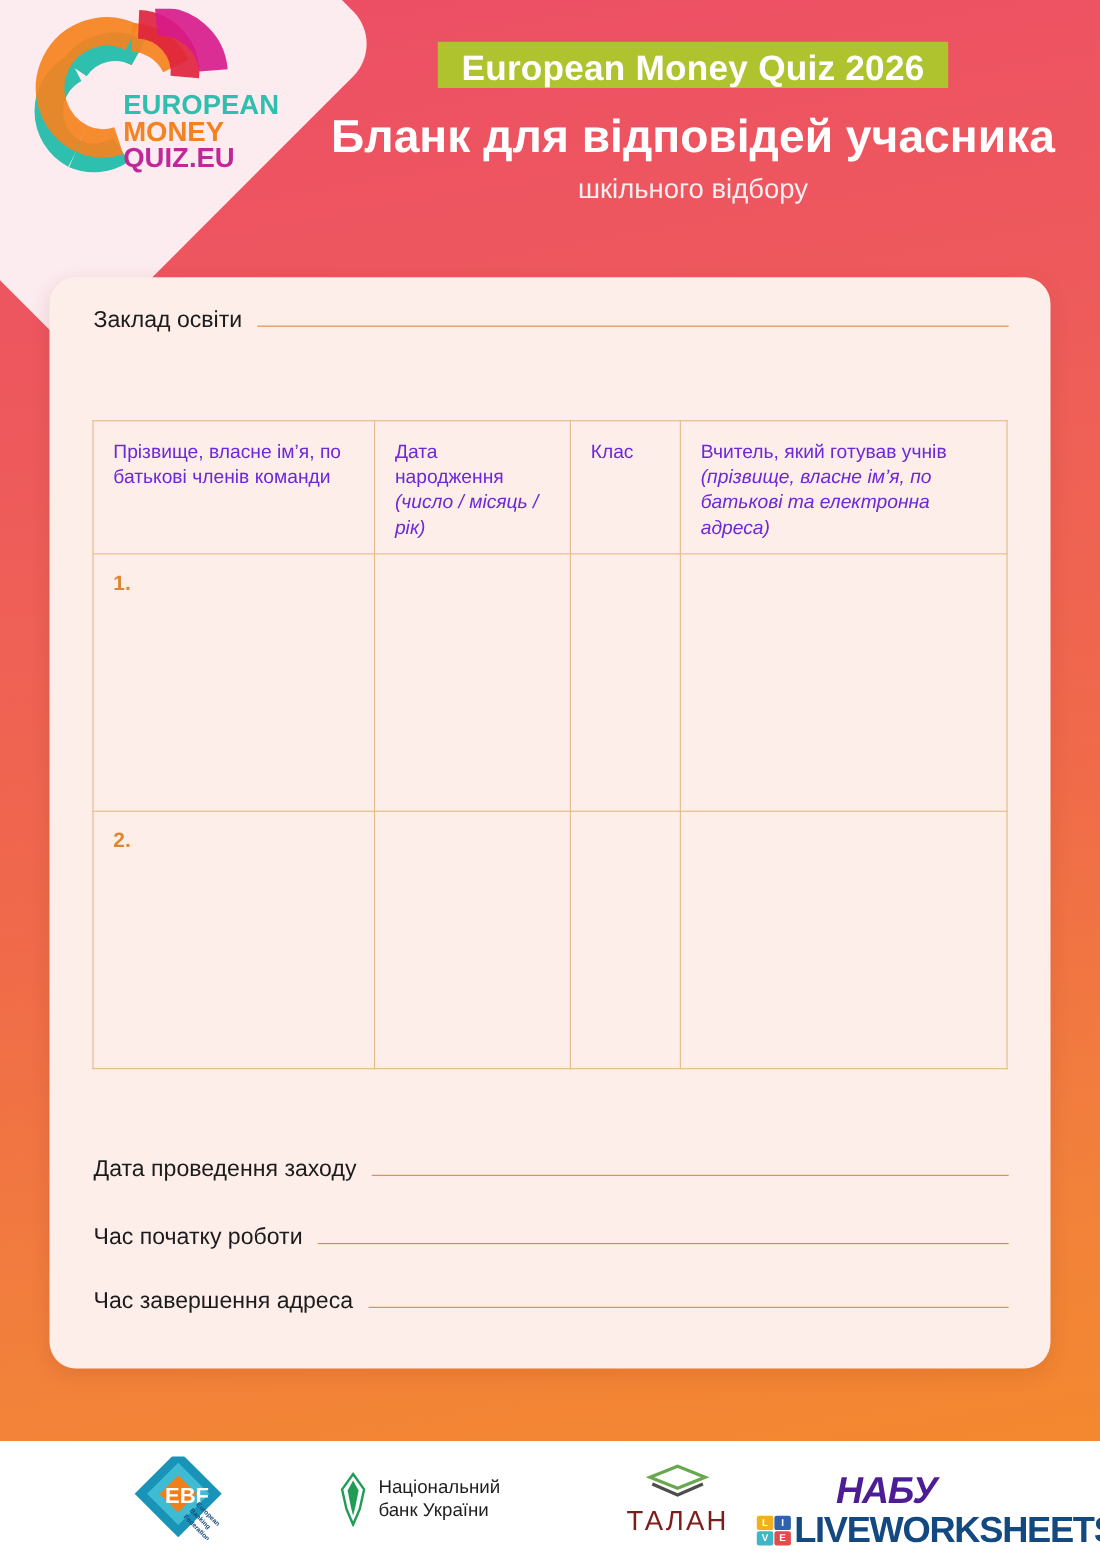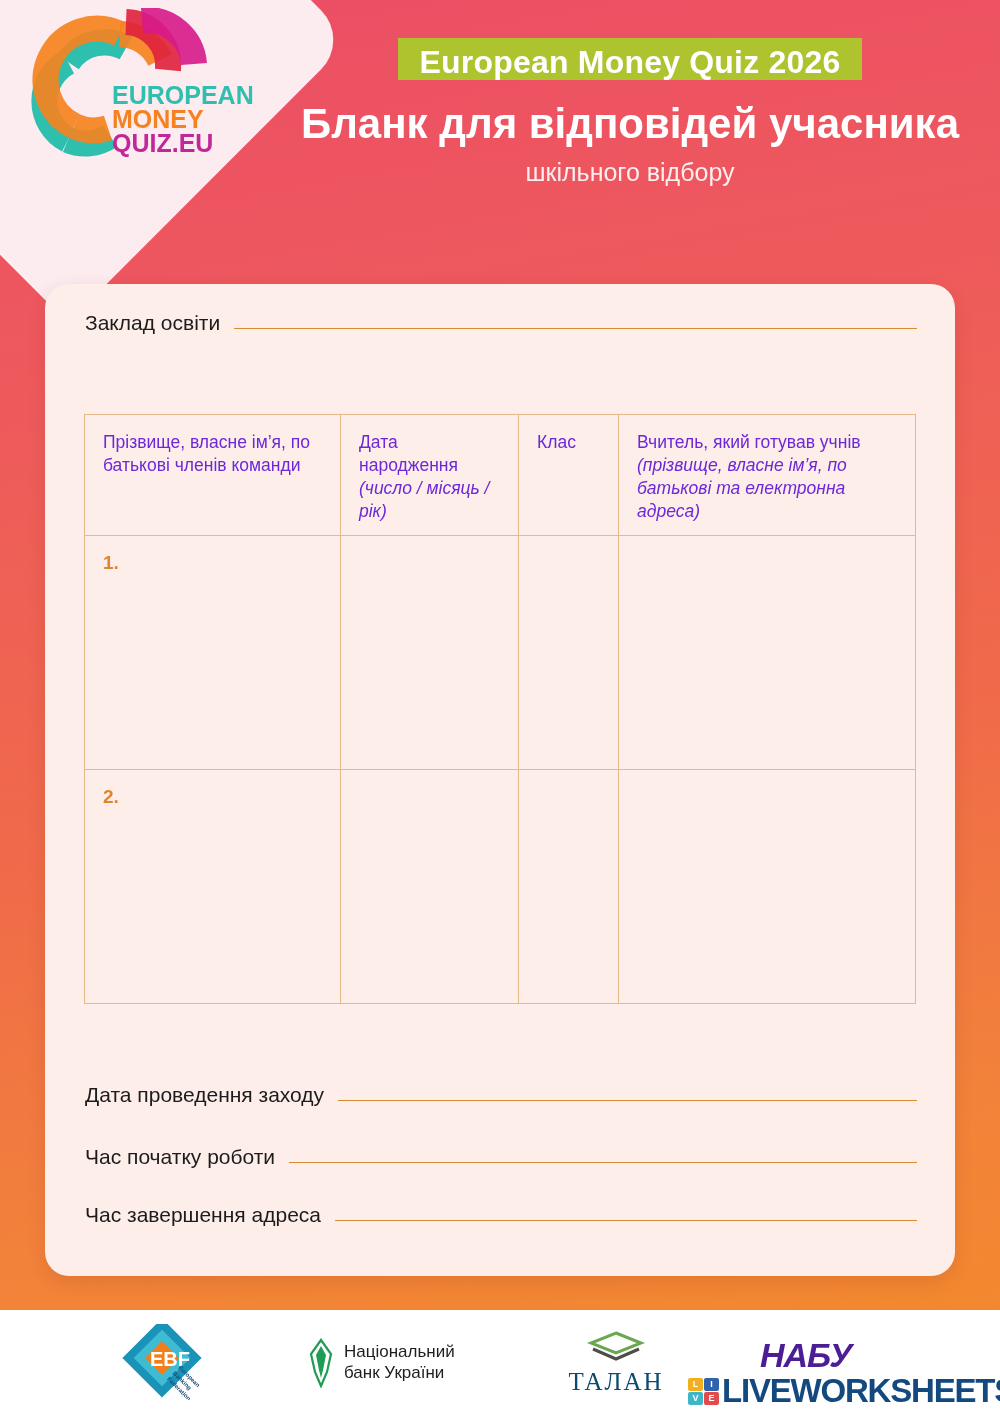--- a/index.html
+++ b/index.html
@@ -83,21 +83,20 @@
 
   
   #card {
     position: absolute;
     left: 45px; top: 252px;
     width: 910px;
     height: 992px;
     background: #fdeee9;
     border-radius: 24px;
     box-shadow: 0 6px 18px rgba(120, 40, 30, .14);
-    margin-top: 32px;
   }
 
   
   .field-row {
     display: flex;
     align-items: flex-end;
     position: absolute;
   }
   .field-label {
     color: #1c1c1c;
@@ -170,24 +169,24 @@
   #logo-lws   { left: 688px; top: 1372px; display: flex; align-items: center; gap: 3px; }
 
   .nbu-text {
     color: #1e1e1e;
     font-size: 17px;
     line-height: 1.22;
     white-space: nowrap;
   }
 
   .talan-text {
-    color: #0c4a6e;
+    color: #7f1d1d;
     font-size: 25px;
     letter-spacing: 2px;
-    font-family: Liberation Serif, serif;
+    font-family: Liberation Sans, sans-serif;
   }
 
   .nabu-text {
     color: #4c1d95;
     font-size: 34px;
     font-weight: bold;
     font-style: italic;
     letter-spacing: -1px;
     font-family: Liberation Sans, sans-serif;
   }

